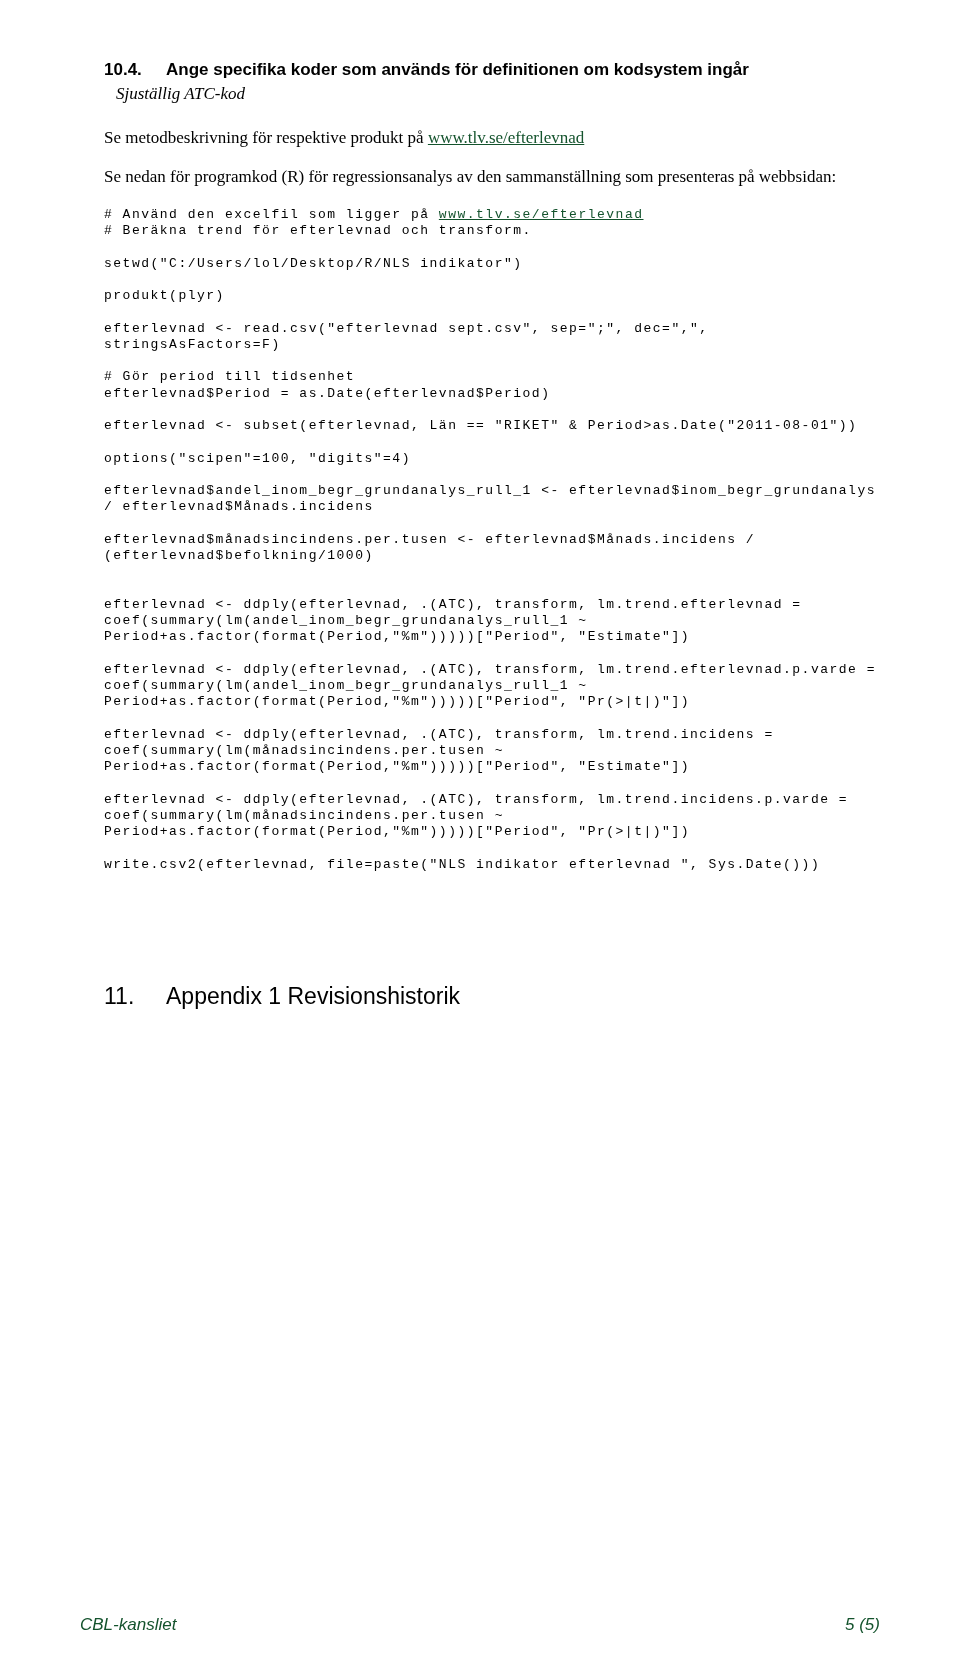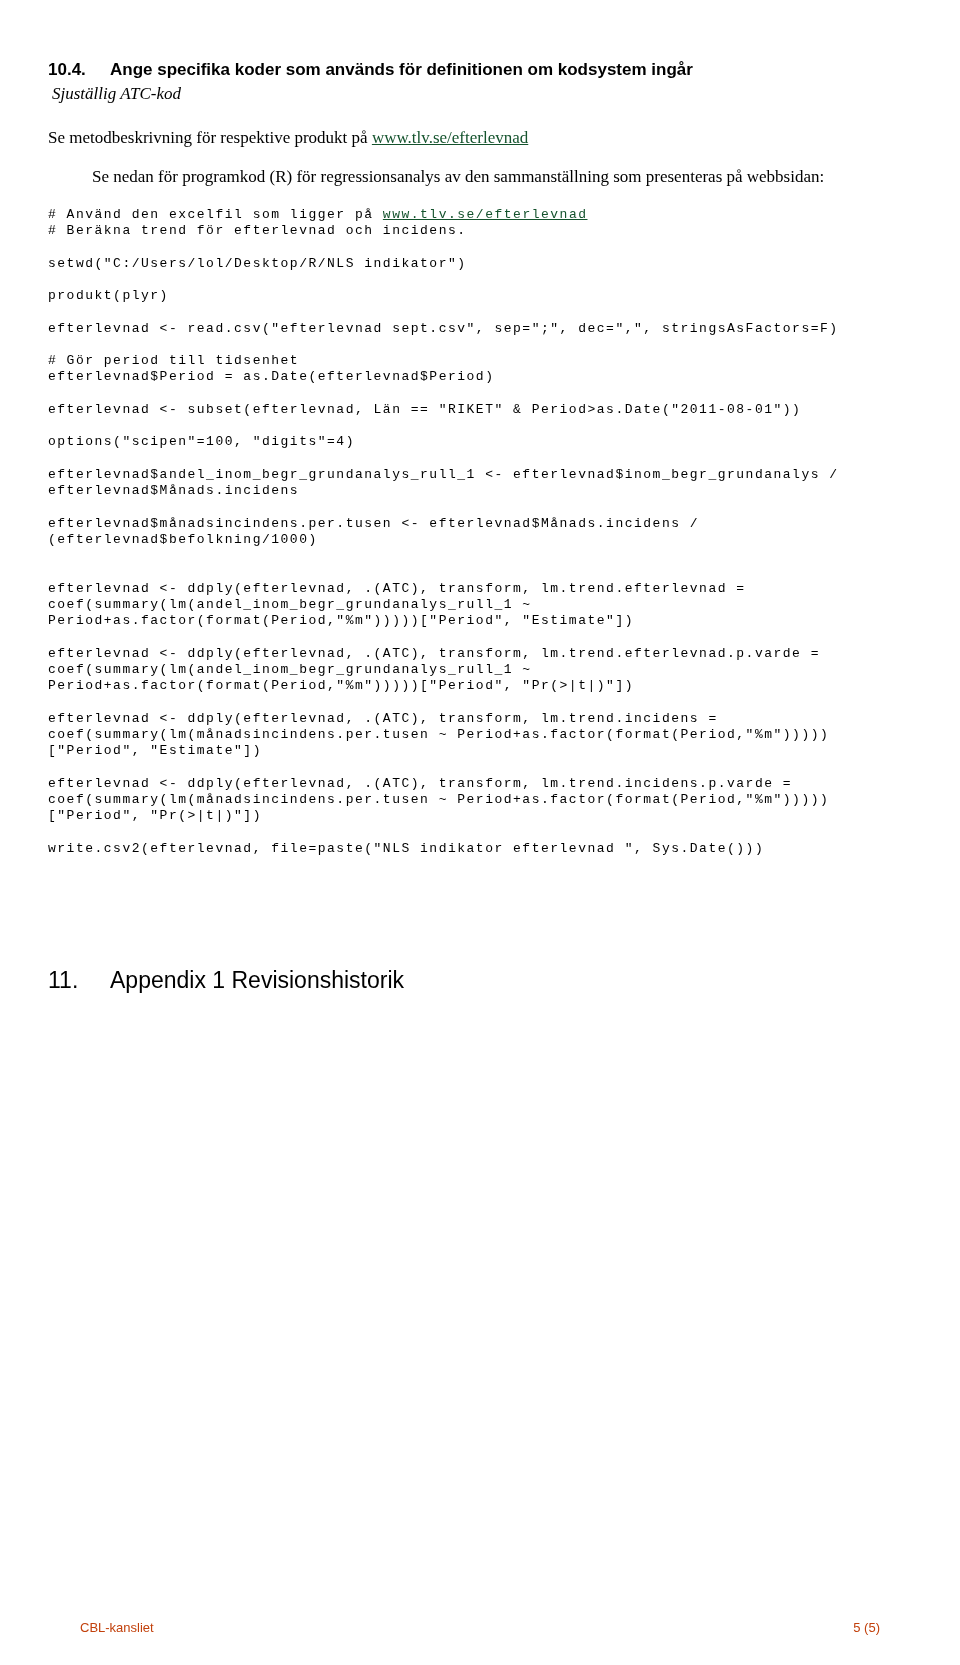--- a/index.html
+++ b/index.html
@@ -4,42 +4,42 @@
 <style>
   body {
     margin: 0;
     padding: 0;
     background: #fff;
     font-family: "Times New Roman", Times, serif;
     color: #000;
     width: 960px;
   }
   .page {
-    padding: 60px 80px 40px 48px;
+    padding: 60px 80px 40px 104px;
     box-sizing: border-box;
     width: 960px;
     min-height: 1665px;
     position: relative;
   }
   .h-sub {
     font-family: Arial, Helvetica, sans-serif;
     font-size: 17px;
     font-weight: bold;
     margin-top: 0;
     margin-bottom: 4px;
   }
   .h-sub .num {
     display: inline-block;
     width: 62px;
   }
   .italic {
     font-style: italic;
     font-family: "Times New Roman", Times, serif;
     font-size: 17px;
-    margin: 2px 0 24px 4px;
+    margin: 2px 0 24px 12px;
   }
   .body-txt {
     font-family: "Times New Roman", Times, serif;
     font-size: 17px;
     margin: 4px 0;
   }
   .code {
     font-family: "Courier New", Courier, monospace;
     font-size: 13px;
     letter-spacing: 1.5px;
@@ -59,43 +59,44 @@
   .h-main .num {
     display: inline-block;
     width: 62px;
   }
   .footer {
     position: absolute;
     bottom: 30px;
     left: 80px;
     right: 80px;
     font-family: Arial, Helvetica, sans-serif;
-    font-size: 13px;
-    color: #c2410c;
+    font-size: 17px;
+    color: #14532d;
     display: flex;
     justify-content: space-between;
+    font-style: italic;
   }
 </style>
 </head>
 <body>
 
 <div class="page">
 
   <div class="h-sub">
     <span class="num">10.4.</span><span>Ange specifika koder som används för definitionen om kodsystem ingår</span>
   </div>
   <div class="italic">Sjuställig ATC-kod</div>
 
   <div class="body-txt">
     <span>Se metodbeskrivning för respektive produkt på </span><a class="link" href="#">www.tlv.se/efterlevnad</a>
   </div>
-  <div class="body-txt" style="margin-top:18px; line-height:1.35;margin-left:44px;">Se nedan för programkod (R) för regressionsanalys av den sammanställning som presenteras på webbsidan:</div>
+  <div class="body-txt" style="margin-top:18px; line-height:1.35;">Se nedan för programkod (R) för regressionsanalys av den sammanställning som presenteras på webbsidan:</div>
 
   <div class="code"><span><span># Använd den excelfil som ligger på </span><a class="link" href="#">www.tlv.se/efterlevnad</a></span>
-<span># Beräkna trend för efterlevnad och incidens.</span>
+<span># Beräkna trend för efterlevnad och transform.</span>
 
 <span>setwd("C:/Users/lol/Desktop/R/NLS indikator")</span>
 
 <span>produkt(plyr)</span>
 
 <span>efterlevnad &lt;- read.csv("efterlevnad sept.csv", sep=";", dec=",", stringsAsFactors=F)</span>
 
 <span># Gör period till tidsenhet</span>
 <span>efterlevnad$Period = as.Date(efterlevnad$Period)</span>
 

